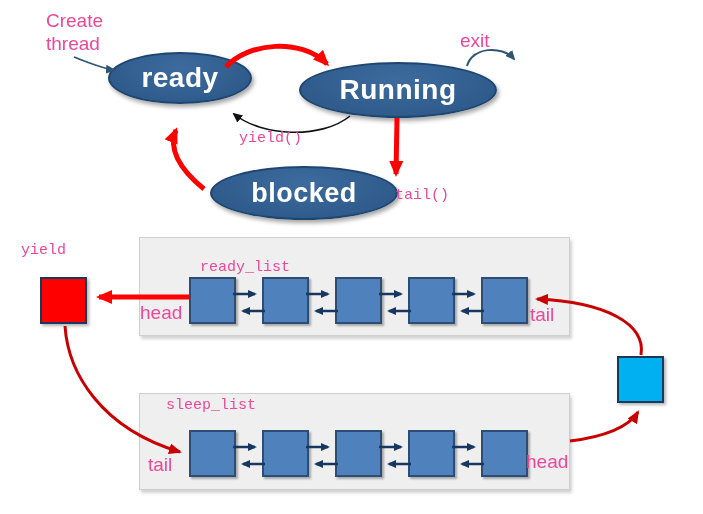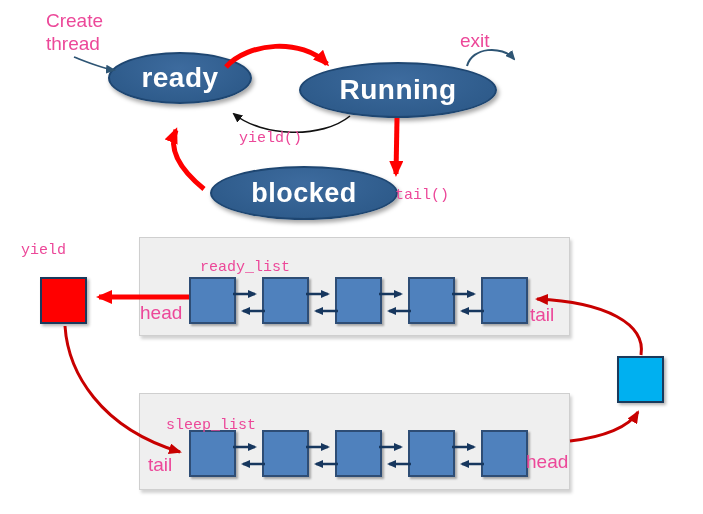--- a/index.html
+++ b/index.html
@@ -52,21 +52,21 @@
   .sans{font-family:"Liberation Sans",sans-serif;font-size:19px;line-height:23px;}
   .mono{font-family:Liberation Mono, monospace;font-size:15px;line-height:22px;}
 
   .lbl-create {left:46px;top:9px;}
   .lbl-exit   {left:460px;top:29px;}
   .lbl-yield  {left:239px;top:128px;}
   .lbl-wakeup {left:77px;top:166px;}
   .lbl-sleep  {left:395px;top:185px;}
   .lbl-runnig {left:21px;top:240px;}
   .lbl-rl-title{left:166px;top:257px;margin-left:34px;}
-  .lbl-sl-title{left:166px;top:415px;}
+  .lbl-sl-title{left:166px;top:395px;}
   .lbl-r-head {left:140px;top:301px;}
   .lbl-r-tail {left:530px;top:303px;}
   .lbl-s-tail {left:148px;top:453px;}
   .lbl-s-head {left:526px;top:450px;}
 
   .arrows{position:absolute;left:0;top:0;z-index:5;pointer-events:none;}
   .layer-shapes{z-index:1;}
   .lbl{z-index:8;}
 </style>
 </head>

